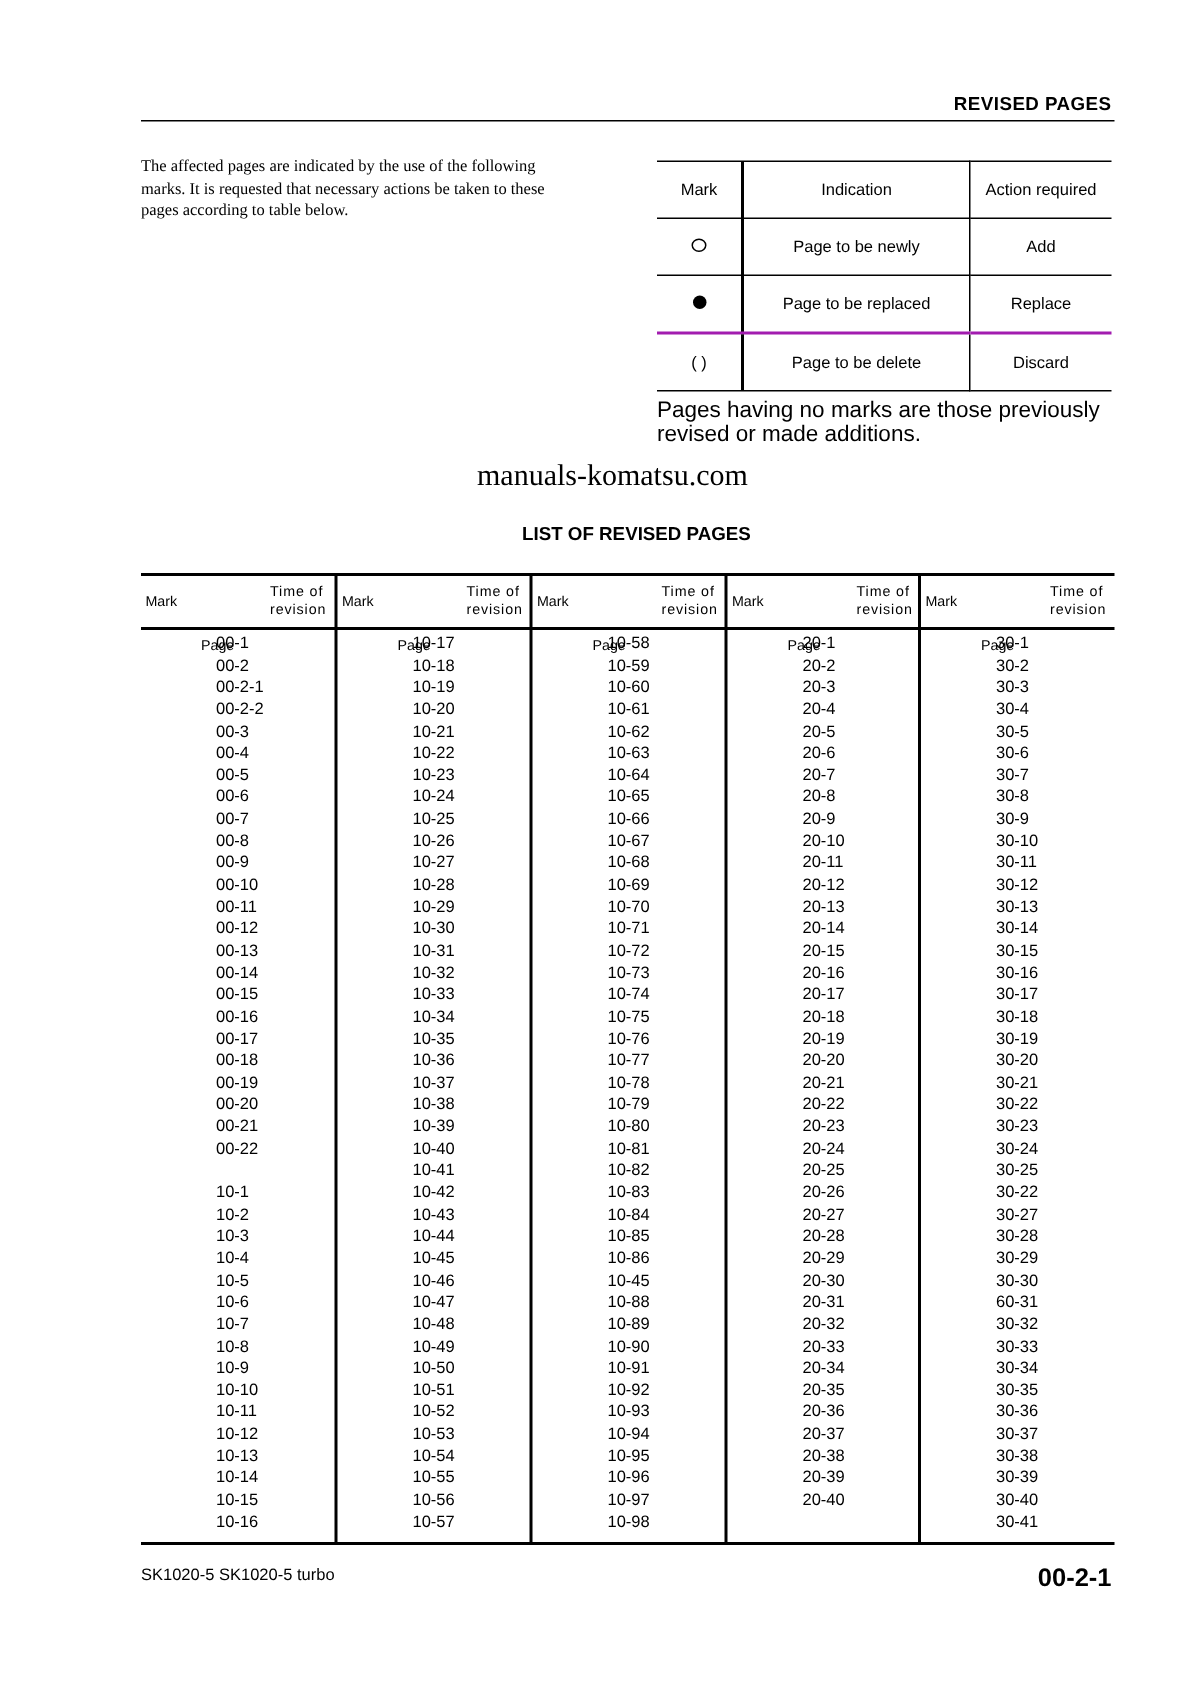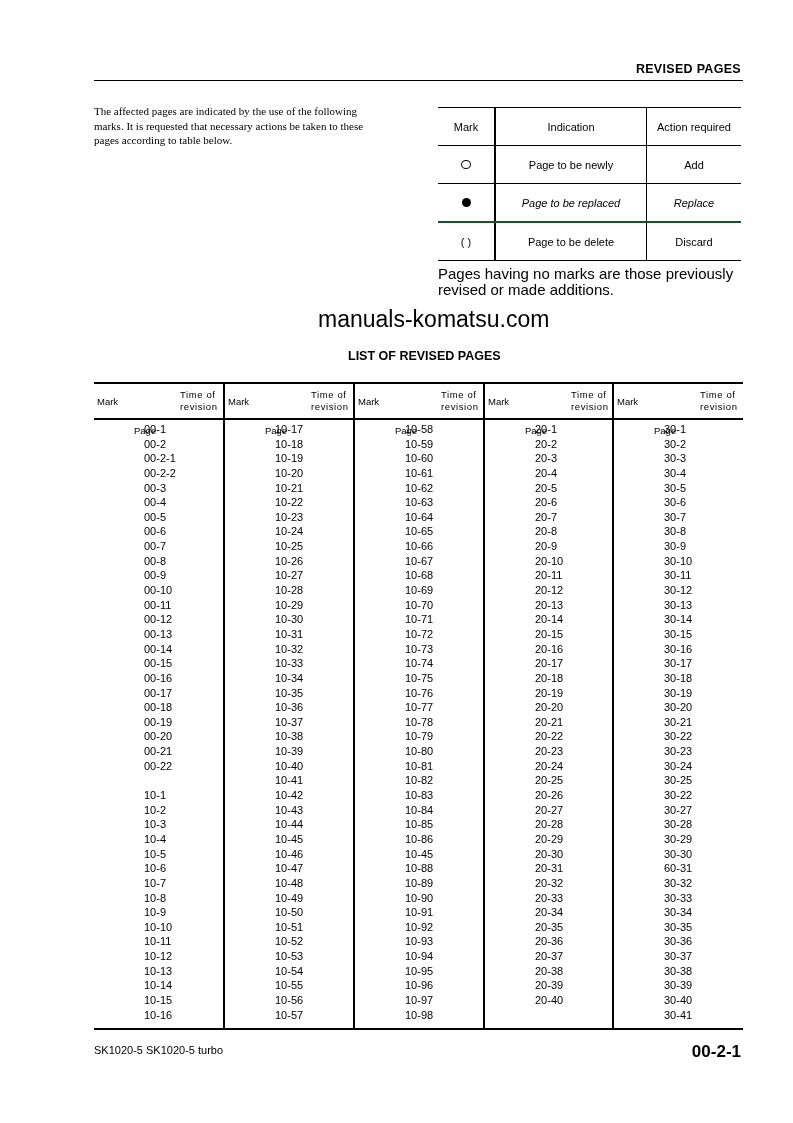--- a/index.html
+++ b/index.html
@@ -4,23 +4,23 @@
 <style>
   html, body { margin:0; padding:0; background:#fff; }
   body { width:793px; height:1123px; position:relative; overflow:hidden; font-family:"Liberation Sans", sans-serif; color:#000; }
   .hdr-title { position:absolute; right:52px; top:62px; font-size:12.5px; font-weight:bold; letter-spacing:0.3px; }
   .hdr-rule { position:absolute; left:94px; top:80px; width:649px; height:1px; background:#000; }
   .intro { position:absolute; left:94px; top:104px; width:290px; font-size:11px; line-height:14.5px;font-family:Liberation Serif, serif; }
   .legend { position:absolute; left:438px; top:107px; width:303px; border-collapse:collapse; font-size:11px; }
   .legend td { height:37px; text-align:center; border-top:1px solid #000; border-bottom:1px solid #000; padding:0; }
   .legend td.c1 { width:56px; border-right:2px solid #000; }
   .legend td.c2 { width:150px; border-right:1px solid #000; }
-  .legend tr.thick td { border-bottom:2px solid #14532d;font-style:italic; }
+  .legend tr.thick td { border-bottom:2px solid #a21caf; }
   .note { position:absolute; left:438px; top:266px; width:310px; font-size:15px; line-height:16px; }
-  .watermark { position:absolute; left:318px; top:306px; font-size:23px; }
+  .watermark { position:absolute; left:318px; top:306px; font-size:20px;font-family:Liberation Serif, serif; }
   .list-title { position:absolute; left:348px; top:349px; font-size:12.5px; font-weight:bold; }
   .list { position:absolute; left:94px; top:382px; width:649px; height:644px; border-top:2px solid #000; border-bottom:2px solid #000; }
   .list .hrow { position:absolute; left:0; top:0; width:649px; height:34px; border-bottom:2px solid #000; }
   .sec { position:absolute; top:0; width:130px; height:644px; }
   .sec.div { border-left:2px solid #000; }
   .sec .h { position:absolute; font-size:9.5px; }
   .sec .hm { left:3px; top:12px; }
   .sec .hp { left:40px; top:12px;margin-top:29px; }
   .sec .ht { left:86px; top:5px; line-height:12px; letter-spacing:0.6px; }
   .sec .rows { position:absolute; left:40px; top:38px; font-size:11px; line-height:14.65px;margin-left:10px; }

